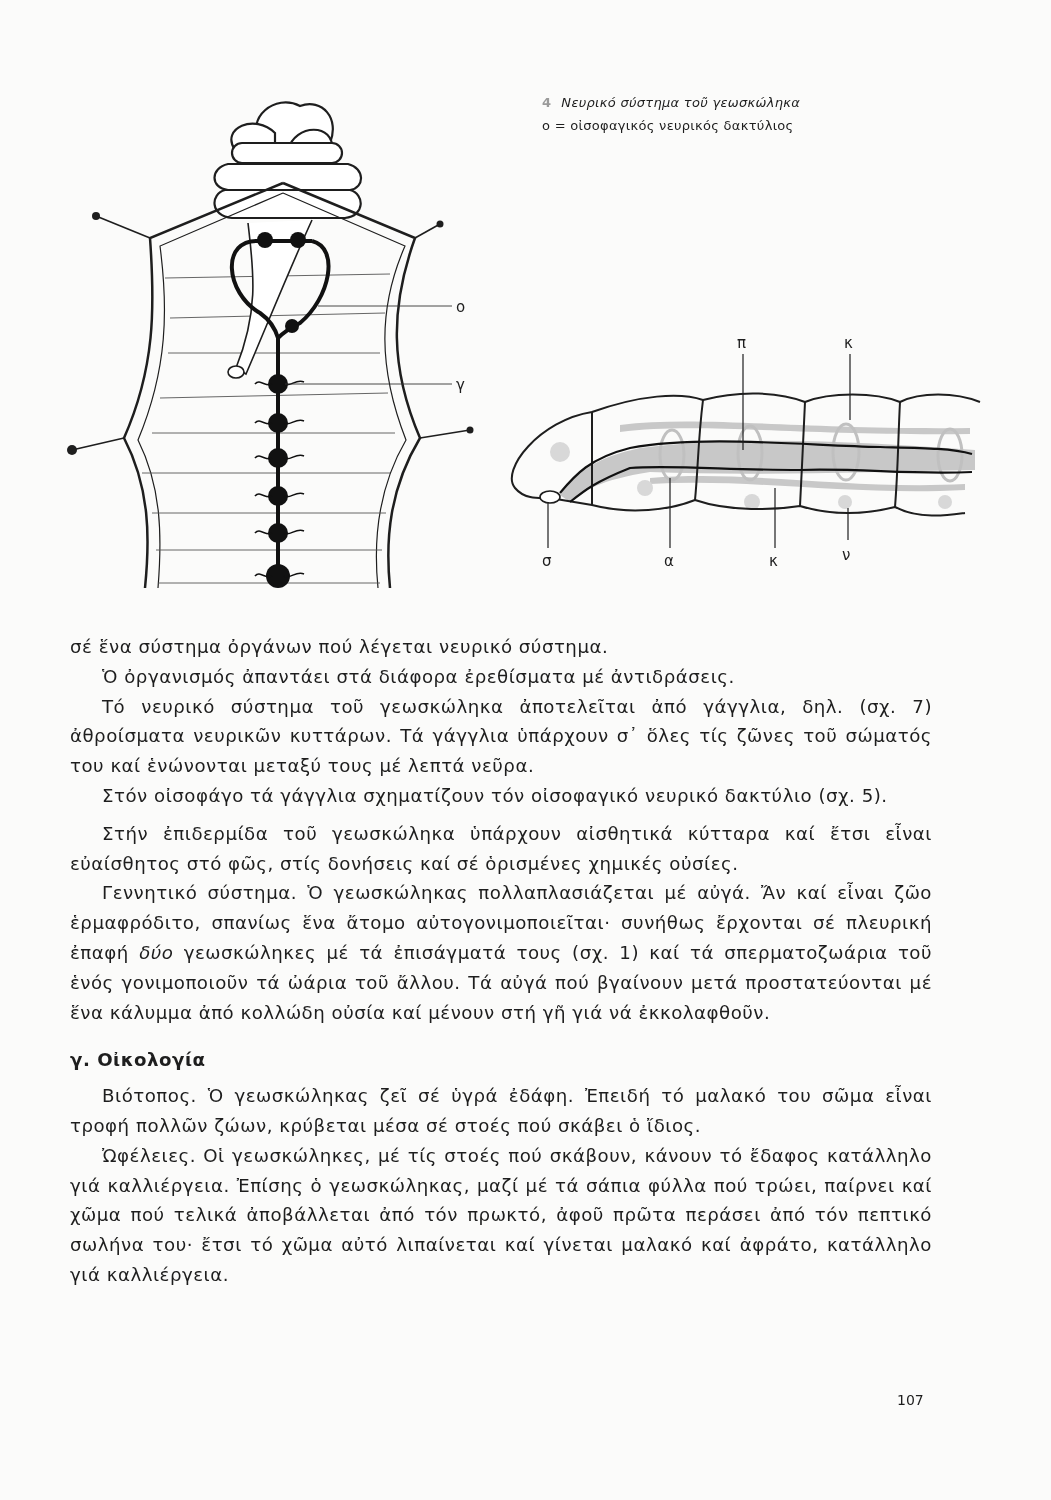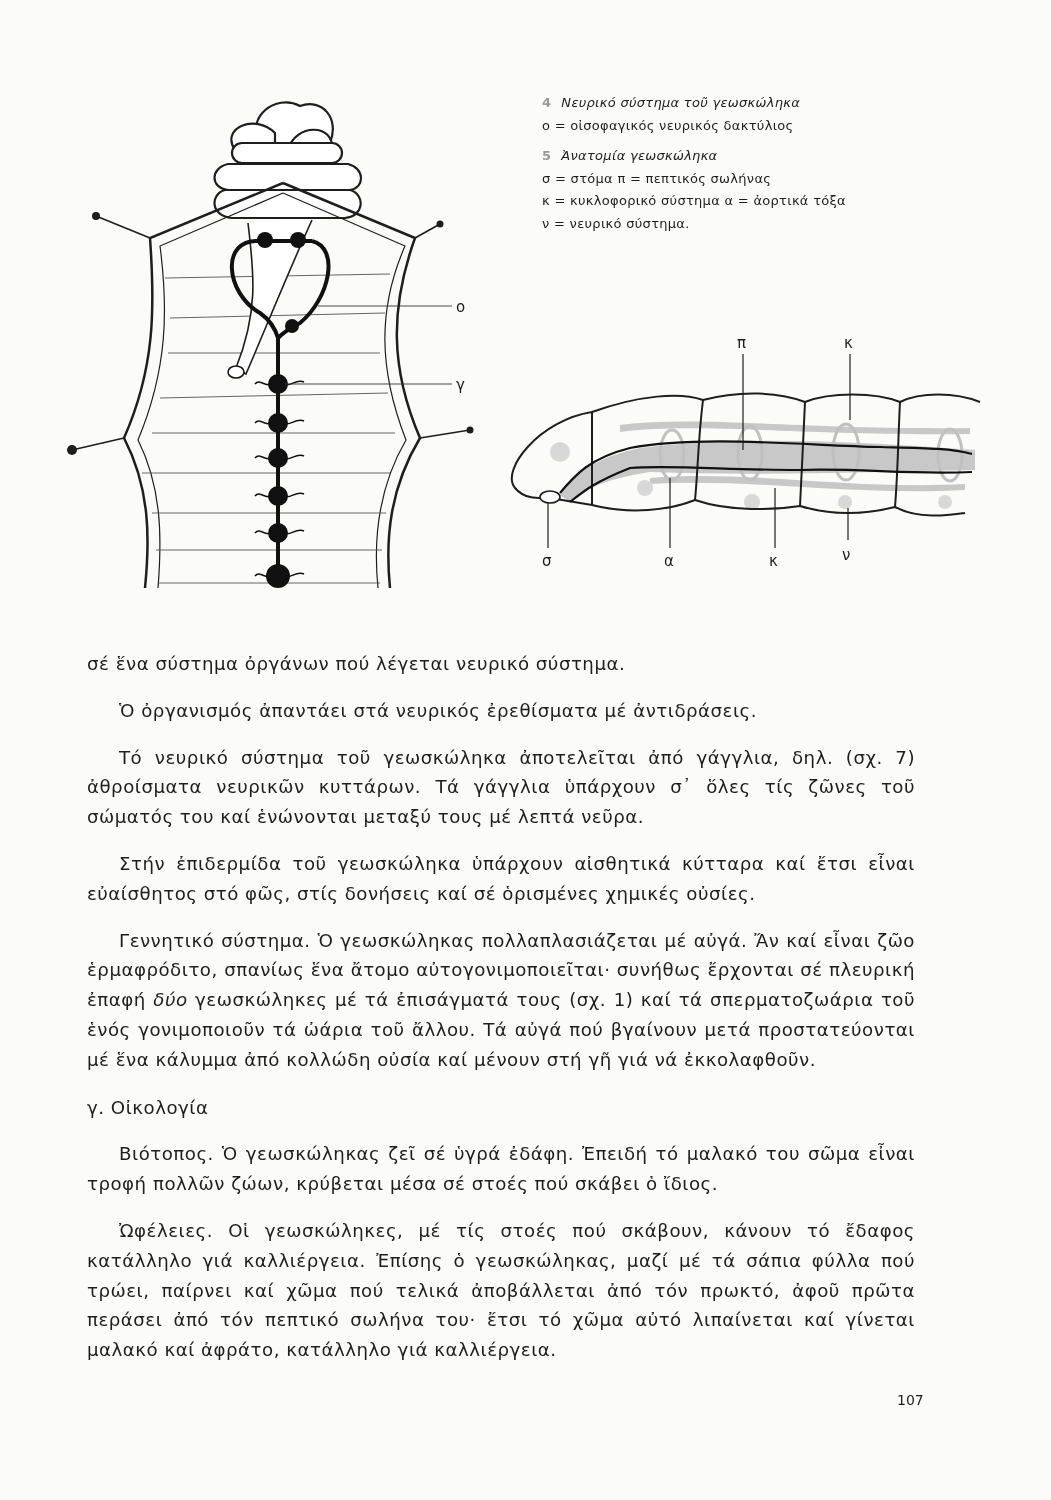--- a/index.html
+++ b/index.html
@@ -9,25 +9,25 @@
   }
   .page { position:absolute; inset:0; }
   .fig4 { position:absolute; left:60px; top:88px; width:440px; height:520px; }
   .caption { position:absolute; left:542px; top:92px; width:420px; font-size:13px; line-height:22.5px; letter-spacing:0.3px; }
   .caption .num { color:#9a9a9a; font-weight:bold; font-style:normal; margin-right:10px; }
   .caption .title { font-style:italic; }
   .caption .gap { height:8px; }
   .fig5 { position:absolute; left:500px; top:330px; width:500px; height:260px; }
   .fig-label { font-family:"DejaVu Sans", sans-serif; font-size:15px; fill:#1e1e1e; }
   .body-text { position:absolute; left:70px; top:632px; width:862px; font-size:18.2px; line-height:29.8px; letter-spacing:0.5px; text-align:justify; }
-  .body-text p { margin:17px; }
+  .body-text p { margin:0; }
   .indent { text-indent:32px; }
   .bold { font-weight:normal; }
   .ital { font-style:italic; }
-  .section-head { font-weight:normal; margin-top:18px !important; margin-bottom:6px !important; }
+  .section-head { font-weight:bold; margin-top:18px !important; margin-bottom:6px !important; }
   .page-number { position:absolute; left:897px; top:1392px; font-size:14px; }
 </style>
 </head>
 <body>
 
 <div class="page">
 
   <svg class="fig4" viewBox="0 0 440 520">
     <g fill="none" stroke="#1e1e1e" stroke-width="2.2">
 
@@ -104,26 +104,20 @@
     <text class="fig-label" x="396" y="224">ο</text>
     <text class="fig-label" x="396" y="302">γ</text>
   </svg>
 
   <div class="caption">
     <div>
       <div><span class="num">4</span><span class="title">Νευρικό σύστημα τοῦ γεωσκώληκα</span></div>
       <div>ο = οἰσοφαγικός νευρικός δακτύλιος</div>
     </div>
     <div class="gap"></div>
-    <div>
-      <div><span class="num">5</span><span class="title">Ἀνατομία γεωσκώληκα</span></div>
-      <div>σ = στόμα π = πεπτικός σωλήνας</div>
-      <div>κ = κυκλοφορικό σύστημα α = ἀορτικά τόξα</div>
-      <div>ν = νευρικό σύστημα.</div>
-    </div>
   </div>
 
   <svg class="fig5" viewBox="0 0 500 260">
 
     <g fill="#c8c8c8" stroke="none">
       <path d="M60 165 C80 140, 95 128, 140 118 C250 105, 360 112, 475 120 L475 140 C360 142, 250 146, 150 142 C100 150, 85 160, 70 172 Z"></path>
       <path d="M120 95 C200 85, 300 100, 470 98 L470 104 C300 106, 200 92, 120 102 Z"></path>
       <path d="M150 148 C250 140, 350 160, 465 154 L465 160 C350 166, 250 148, 150 154 Z"></path>
     </g>
     <g fill="none" stroke="#c0c0c0" stroke-width="3">
@@ -165,22 +159,23 @@
     <text class="fig-label" x="237" y="18">π</text>
     <text class="fig-label" x="344" y="18">κ</text>
     <text class="fig-label" x="42" y="236">σ</text>
     <text class="fig-label" x="164" y="236">α</text>
     <text class="fig-label" x="269" y="236">κ</text>
     <text class="fig-label" x="342" y="230">ν</text>
   </svg>
 
   <div class="body-text">
     <p>σέ ἕνα σύστημα ὀργάνων πού λέγεται νευρικό σύστημα.</p>
-    <p class="indent">Ὁ ὀργανισμός ἀπαντάει στά νευρικός ἐρεθίσματα μέ ἀντιδράσεις.</p>
+    <p class="indent">Ὁ ὀργανισμός ἀπαντάει στά διάφορα ἐρεθίσματα μέ ἀντιδράσεις.</p>
     <p class="indent">Τό νευρικό σύστημα τοῦ γεωσκώληκα ἀποτελεῖται ἀπό γάγγλια, δηλ. (σχ. 7) ἀθροίσματα νευρικῶν κυττάρων. Τά γάγγλια ὑπάρχουν σ᾽ ὅλες τίς ζῶνες τοῦ σώματός του καί ἑνώνονται μεταξύ τους μέ λεπτά νεῦρα.</p>
+    <p class="indent">Στόν οἰσοφάγο τά γάγγλια σχηματίζουν τόν οἰσοφαγικό νευρικό δακτύλιο (σχ. 5).</p>
     <p class="indent" style="margin-top:8px">Στήν ἐπιδερμίδα τοῦ γεωσκώληκα ὑπάρχουν αἰσθητικά κύτταρα καί ἔτσι εἶναι εὐαίσθητος στό φῶς, στίς δονήσεις καί σέ ὁρισμένες χημικές οὐσίες.</p>
     <p class="indent"><span class="bold">Γεννητικό σύστημα.</span><span> Ὁ γεωσκώληκας πολλαπλασιάζεται μέ αὐγά. Ἄν καί εἶναι ζῶο ἑρμαφρόδιτο, σπανίως ἕνα ἄτομο αὐτογονιμοποιεῖται· συνήθως ἔρχονται σέ πλευρική ἐπαφή </span><span class="ital">δύο</span><span> γεωσκώληκες μέ τά ἐπισάγματά τους (σχ. 1) καί τά σπερματοζωάρια τοῦ ἑνός γονιμοποιοῦν τά ὠάρια τοῦ ἄλλου. Τά αὐγά πού βγαίνουν μετά προστατεύονται μέ ἕνα κάλυμμα ἀπό κολλώδη οὐσία καί μένουν στή γῆ γιά νά ἐκκολαφθοῦν.</span></p>
     <p class="section-head" style="margin-top:22px">γ. Οἰκολογία</p>
     <p class="indent"><span class="bold">Βιότοπος.</span><span> Ὁ γεωσκώληκας ζεῖ σέ ὑγρά ἐδάφη. Ἐπειδή τό μαλακό του σῶμα εἶναι τροφή πολλῶν ζώων, κρύβεται μέσα σέ στοές πού σκάβει ὁ ἴδιος.</span></p>
     <p class="indent"><span class="bold">Ὠφέλειες.</span><span> Οἱ γεωσκώληκες, μέ τίς στοές πού σκάβουν, κάνουν τό ἔδαφος κατάλληλο γιά καλλιέργεια. Ἐπίσης ὁ γεωσκώληκας, μαζί μέ τά σάπια φύλλα πού τρώει, παίρνει καί χῶμα πού τελικά ἀποβάλλεται ἀπό τόν πρωκτό, ἀφοῦ πρῶτα περάσει ἀπό τόν πεπτικό σωλήνα του· ἔτσι τό χῶμα αὐτό λιπαίνεται καί γίνεται μαλακό καί ἀφράτο, κατάλληλο γιά καλλιέργεια.</span></p>
   </div>
 
   <div class="page-number">107</div>
 </div>
 

